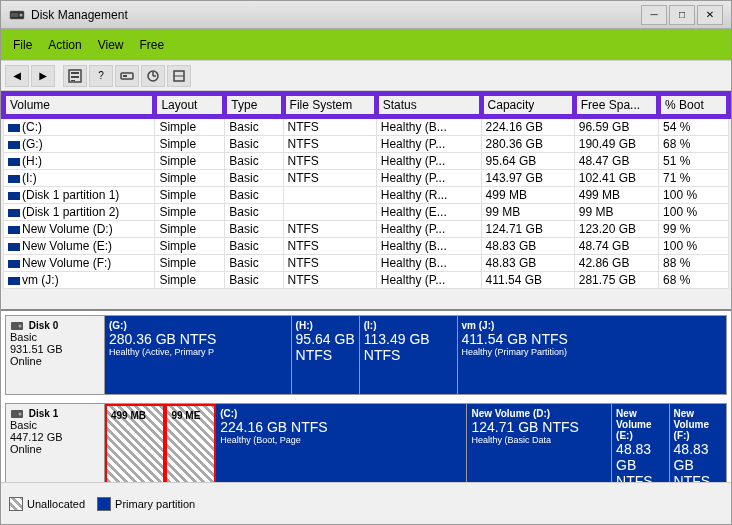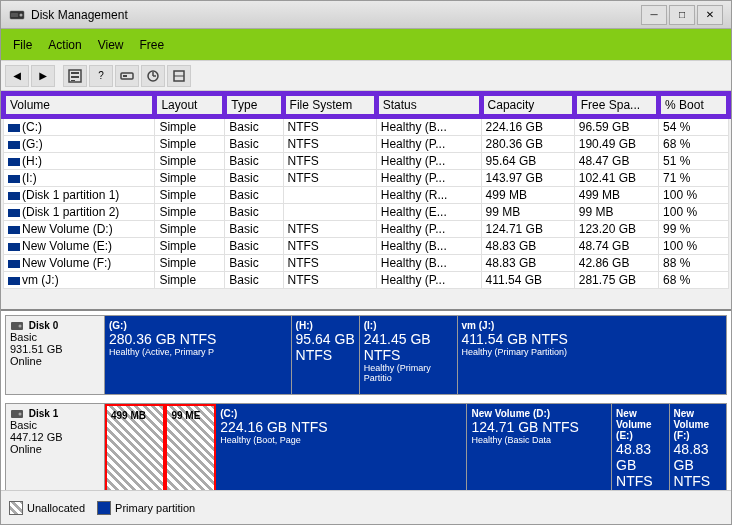--- a/index.html
+++ b/index.html
@@ -42,21 +42,21 @@
     .disk-partitions { flex: 1; display: flex; border: 1px solid #999; border-left: none; overflow: hidden; }
     .partition { display: flex; flex-direction: column; justify-content: flex-start; padding: 4px; font-size: 10px; border-right: 1px solid #999; overflow: hidden; min-height: 70px; }
     .partition:last-child { border-right: none; }
     .partition.blue { background: #0033a0; color: #fff; }
     .partition.hatch-red { background: repeating-linear-gradient(45deg, #fff, #fff 3px, #aaa 3px, #aaa 6px); color: #000; border: 2px solid red; }
     .partition-name { font-weight: bold; font-size: 10px; }
     .partition-size { font-size: 14px; }
     .partition-desc { font-size: 9px; }
 
     
-    .legend-bar { display: flex; align-items: center; gap: 12px; padding: 4px 8px; background: #f0f0f0; border-top: 1px solid #ccc; height: 34px; }
+    .legend-bar { display: flex; align-items: center; gap: 12px; padding: 4px 8px; background: #f0f0f0; border-top: 1px solid #ccc; height: 42px; }
     .legend-item { display: flex; align-items: center; gap: 4px; font-size: 11px; }
     .legend-box { width: 14px; height: 14px; border: 1px solid #666; }
     .legend-box.unalloc { background: repeating-linear-gradient(45deg, #fff, #fff 3px, #aaa 3px, #aaa 6px); }
     .legend-box.primary { background: #0033a0; }
 
     
     .table-area::-webkit-scrollbar, .disk-area::-webkit-scrollbar { width: 14px; }
     .table-area::-webkit-scrollbar-thumb, .disk-area::-webkit-scrollbar-thumb { background: #c0c0c0; border: 1px solid #999; }
     .table-area::-webkit-scrollbar-track, .disk-area::-webkit-scrollbar-track { background: #f0f0f0; }
   </style>
@@ -264,22 +264,21 @@
               <div class="partition-name">(G:)</div>
     <div class="partition-size">280.36 GB NTFS</div>
     <div class="partition-desc">Healthy (Active, Primary P</div>
             </div>
             <div class="partition blue" style="flex: 10 1 0%;">
               <div class="partition-name">(H:)</div>
     <div class="partition-size">95.64 GB NTFS</div>
             </div>
             <div class="partition blue" style="flex: 15 1 0%;">
               <div class="partition-name">(I:)</div>
-    <div class="partition-size">241.45 GB NTFS</div>
-    <div class="partition-desc">Healthy (Primary Partitio</div>
+    <div class="partition-size">113.49 GB NTFS</div>
             </div>
             <div class="partition blue" style="flex: 44 1 0%;">
               <div class="partition-name">vm (J:)</div>
     <div class="partition-size">411.54 GB NTFS</div>
     <div class="partition-desc">Healthy (Primary Partition)</div>
             </div>
           </div>
         </div>
         <div class="disk-row">
           <div class="disk-label">

